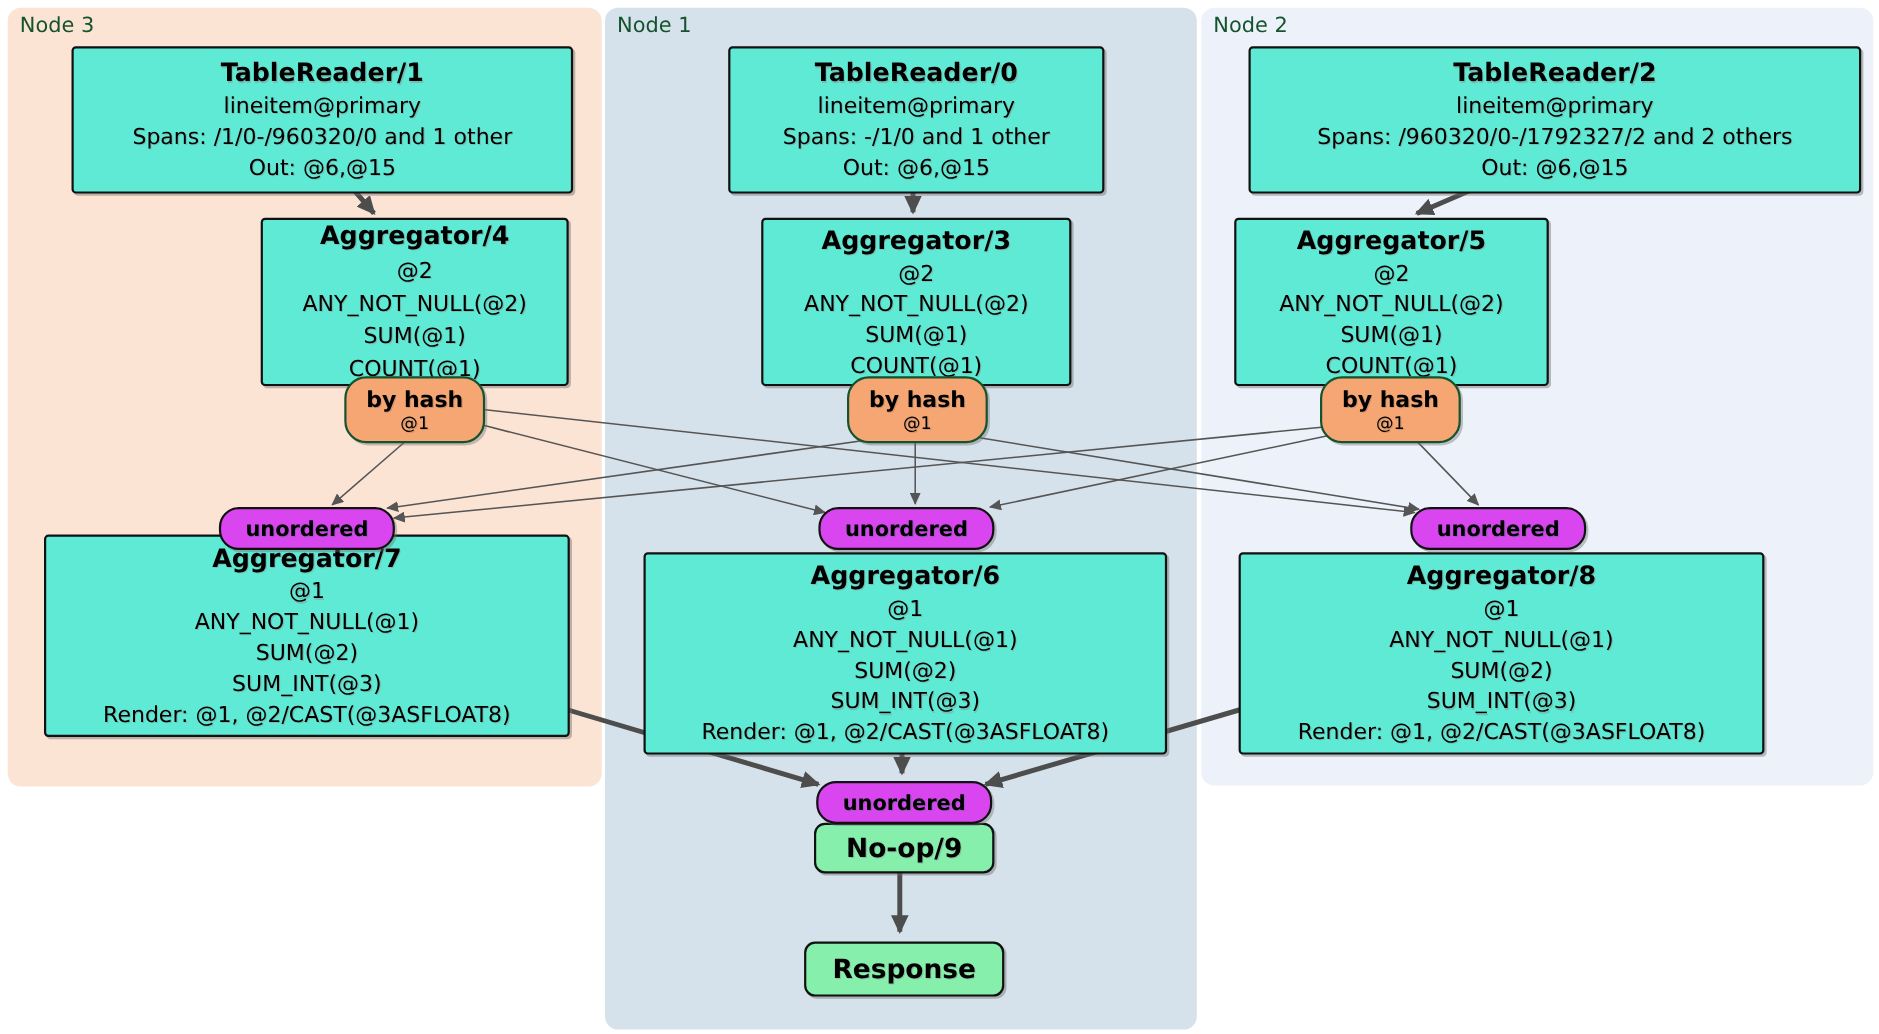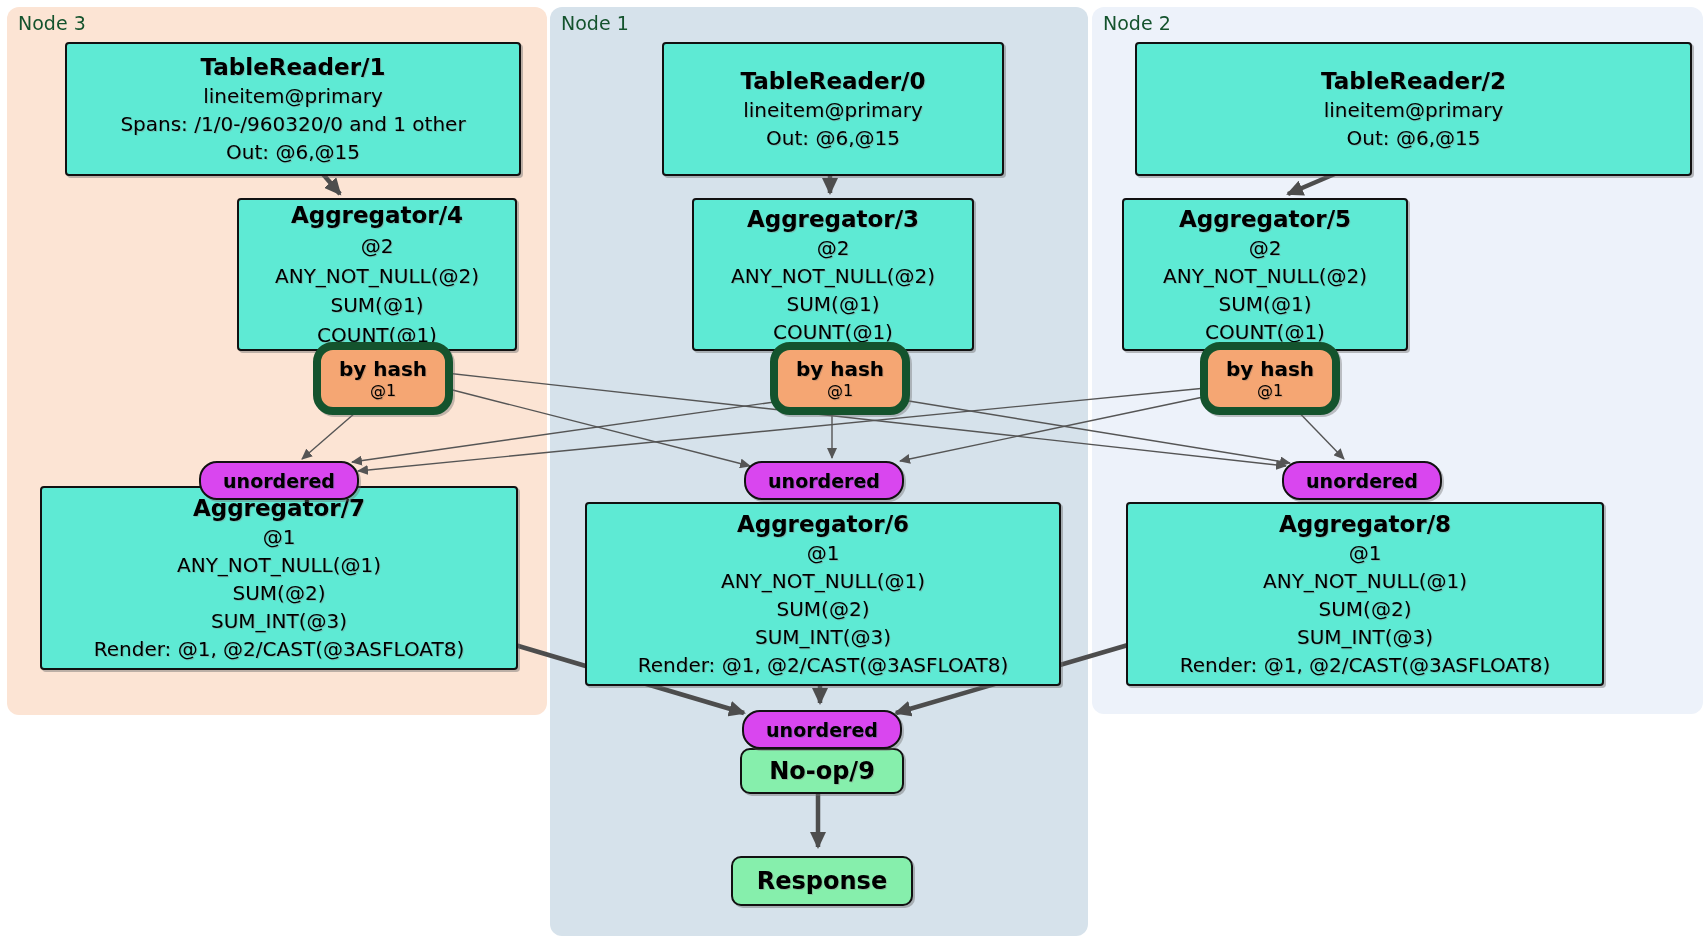--- a/index.html
+++ b/index.html
@@ -12,21 +12,21 @@
   #edges{position:absolute;left:0;top:0;z-index:2;}
   .pbox{
     position:absolute;background:#5eead4;border:2px solid #111;border-radius:4px;
     box-shadow:2px 2px 0 rgba(110,110,110,.45);z-index:3;
     display:flex;flex-direction:column;justify-content:center;align-items:center;
     text-align:center;text-shadow:1px 1px 0 rgba(140,140,140,.45);
   }
   .pbox .title{font-weight:bold;font-size:23px;line-height:30px;}
   .pbox .line{font-size:20px;line-height:28px;}
   .router{
-    position:absolute;background:#f5a673;border:8px solid #14532d;border-radius:20px;
+    position:absolute;background:#f5a673;border:2px solid #14532d;border-radius:20px;
     box-shadow:2px 2px 0 rgba(110,110,110,.4);z-index:4;
     display:flex;flex-direction:column;justify-content:center;align-items:center;
     text-align:center;text-shadow:1px 1px 0 rgba(150,120,100,.4);
   }
   .router .rlabel{font-weight:bold;font-size:20px;line-height:24px;}
   .router .rsub{font-size:16px;line-height:20px;}
   .sync{
     position:absolute;background:#d946ef;border:2px solid #111;border-radius:18px;
     box-shadow:2px 2px 0 rgba(110,110,110,.4);z-index:4;
     display:flex;justify-content:center;align-items:center;
@@ -89,25 +89,27 @@
 
   <div class="pbox" style="left:65px;top:42px;width:452px;height:130px;">
     <div class="title">TableReader/1</div>
     <div class="line">lineitem@primary</div>
     <div class="line">Spans: /1/0-/960320/0 and 1 other</div>
     <div class="line">Out: @6,@15</div>
   </div>
   <div class="pbox" style="left:662px;top:42px;width:338px;height:130px;">
     <div class="title">TableReader/0</div>
     <div class="line">lineitem@primary</div>
+    <div class="line">Spans: -/1/0 and 1 other</div>
     <div class="line">Out: @6,@15</div>
   </div>
   <div class="pbox" style="left:1135px;top:42px;width:553px;height:130px;">
     <div class="title">TableReader/2</div>
     <div class="line">lineitem@primary</div>
+    <div class="line">Spans: /960320/0-/1792327/2 and 2 others</div>
     <div class="line">Out: @6,@15</div>
   </div>
 
   <div class="pbox" style="left:237px;top:198px;width:276px;height:149px;justify-content:space-between;">
     <div class="title">Aggregator/4</div>
     <div class="line">@2</div>
     <div class="line">ANY_NOT_NULL(@2)</div>
     <div class="line">SUM(@1)</div>
     <div class="line">COUNT(@1)</div>
   </div>

